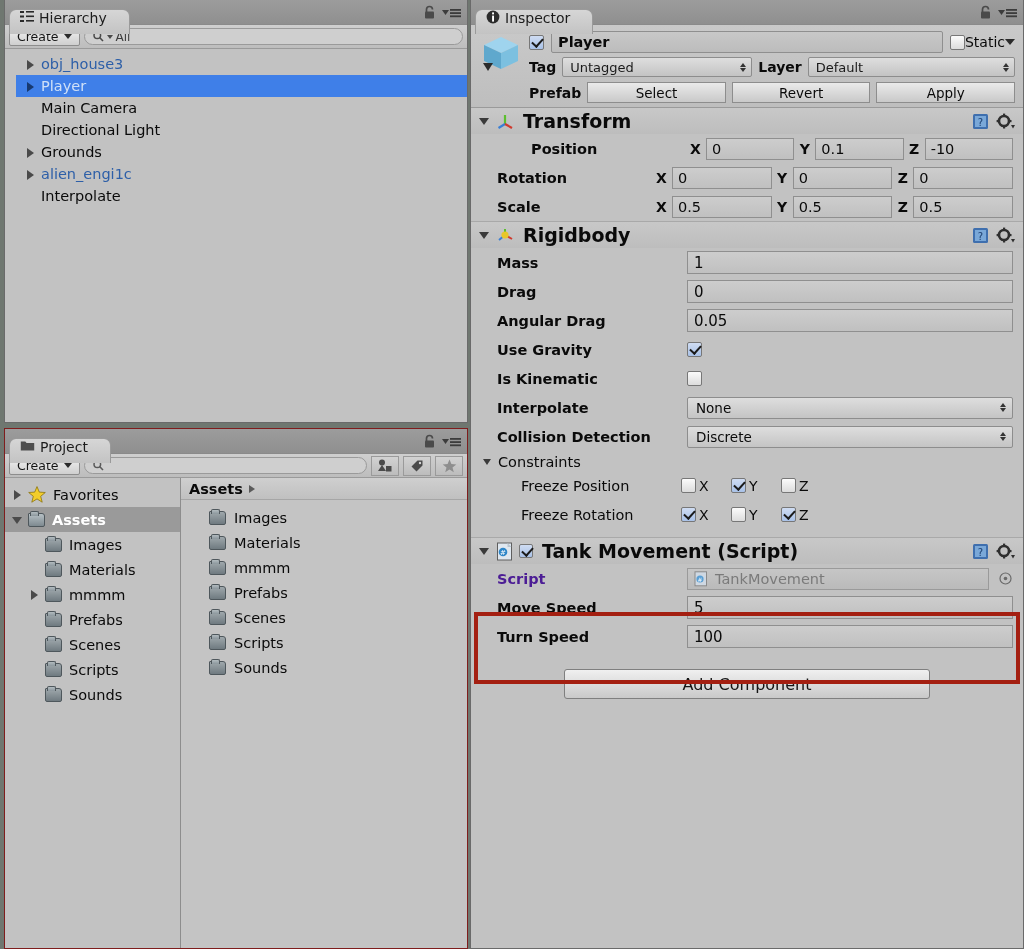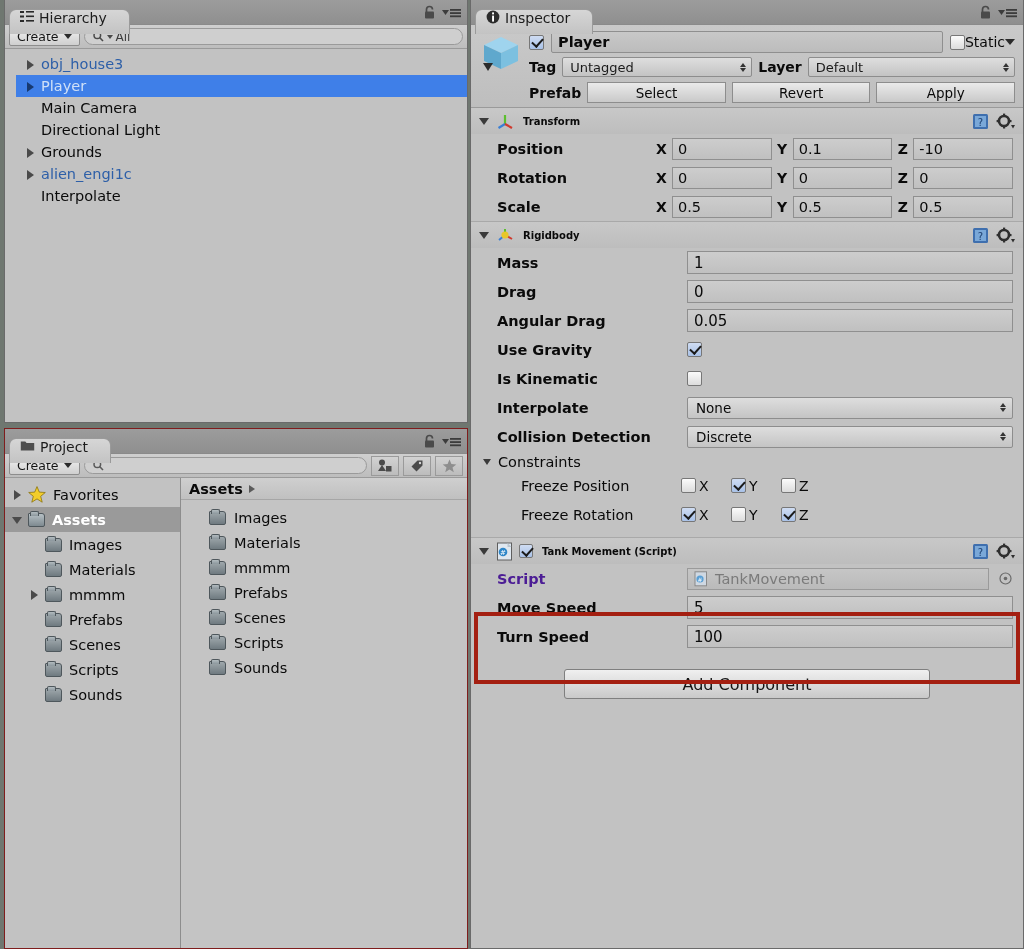--- a/index.html
+++ b/index.html
@@ -177,21 +177,21 @@
     border: 1px solid #8d8d8d;
     font-size: 13.5px;
   }
 
   .comp { border-bottom: 1px solid #a9a9a9; background: #c2c2c2; }
   .comp-head {
     height: 26px; display: flex; align-items: center; gap: 7px;
     padding: 0 8px 0 8px;
     background: linear-gradient(to bottom,#c8c8c8,#bdbdbd);
   }
-  .comp-title { font-size: 10px; font-weight: bold; flex: 1; }
+  .comp-title { font-size: 19px; font-weight: bold; flex: 1; }
   .foldout { width: 0; height: 0; border-top: 7px solid #3a3a3a; border-left: 5px solid transparent; border-right: 5px solid transparent; flex: none; }
   .help-icon { width: 17px; height: 17px; flex: none; }
   .gear-icon { width: 19px; height: 17px; flex: none; }
 
   .prop { display: flex; align-items: center; height: 29px; padding: 0 10px 0 26px; gap: 8px; }
   .prop .name { width: 182px; font-size: 14.5px; font-weight: bold; flex: none; }
   .vecwrap { flex: 1; display: flex; align-items: center; gap: 4px; }
   .axis { font-size: 14px; font-weight: bold; width: 13px; text-align: center; flex: none; }
   .numfield {
     flex: 1; height: 22px; display: flex; align-items: center; padding: 0 5px;
@@ -561,21 +561,21 @@
           <circle cx="8" cy="8" r="1.7" fill="#c2c2c2"></circle>
           <rect x="7" y="0.6" width="2.2" height="3" fill="#2f2f2f"></rect>
           <rect x="7" y="12.5" width="2.2" height="3" fill="#2f2f2f"></rect>
           <rect x="0.6" y="7" width="3" height="2.2" fill="#2f2f2f"></rect>
           <rect x="12.5" y="7" width="3" height="2.2" fill="#2f2f2f"></rect>
           <polygon points="15,12 19,12 17,15.5" fill="#2f2f2f"></polygon>
         </svg>
       </div>
       <div id="transform-rows">
           <div class="prop">
-            <div class="name" style="width: 150px;">Position</div>
+            <div class="name" style="width: 150px; margin-left: 34px;">Position</div>
             <div class="vecwrap">
               <span class="axis">X</span>
               <div class="numfield">
                 <span>0</span>
               </div>
               <span class="axis">Y</span>
               <div class="numfield">
                 <span>0.1</span>
               </div>
               <span class="axis">Z</span>

